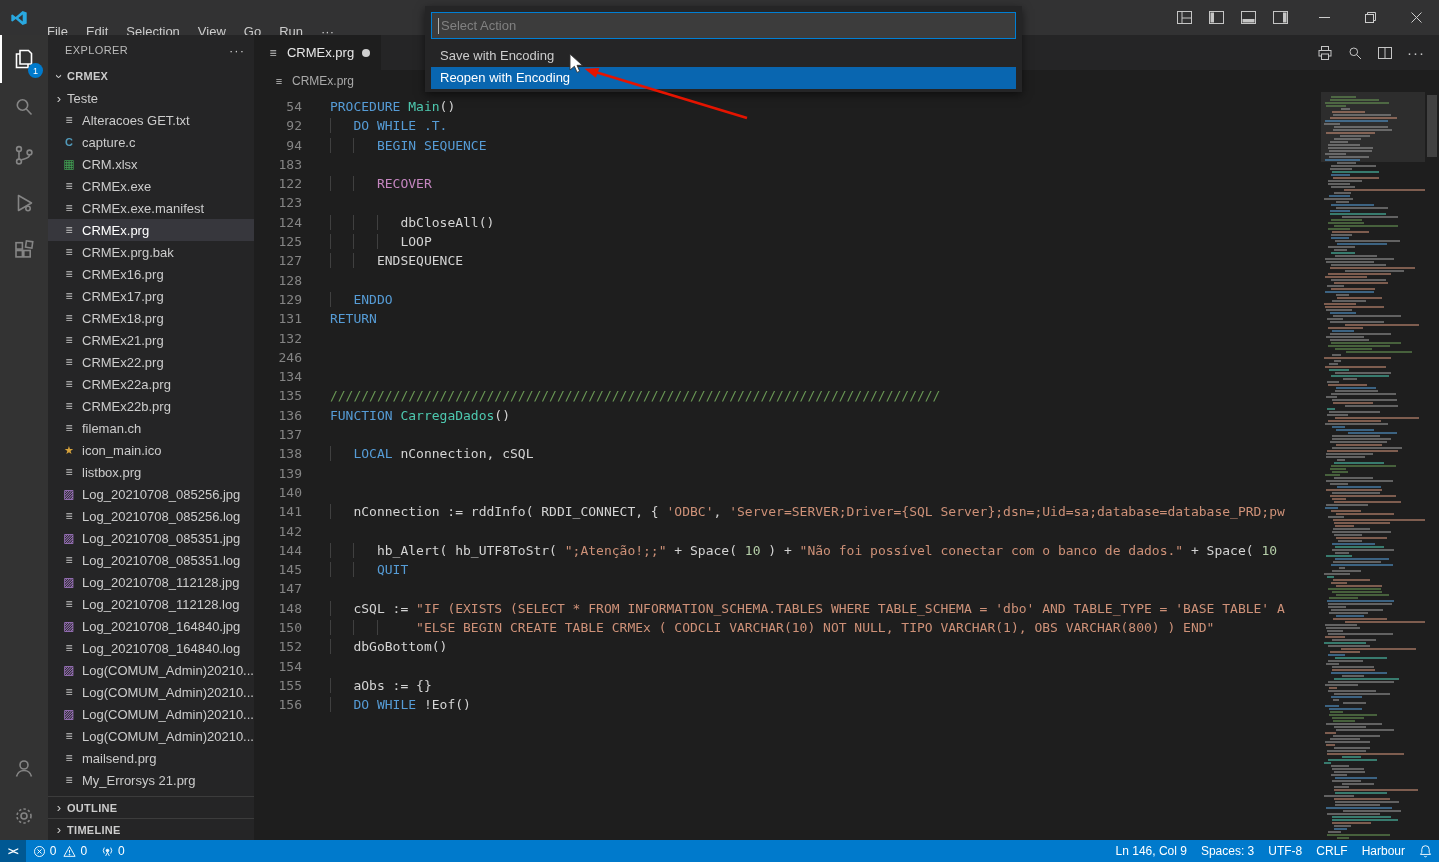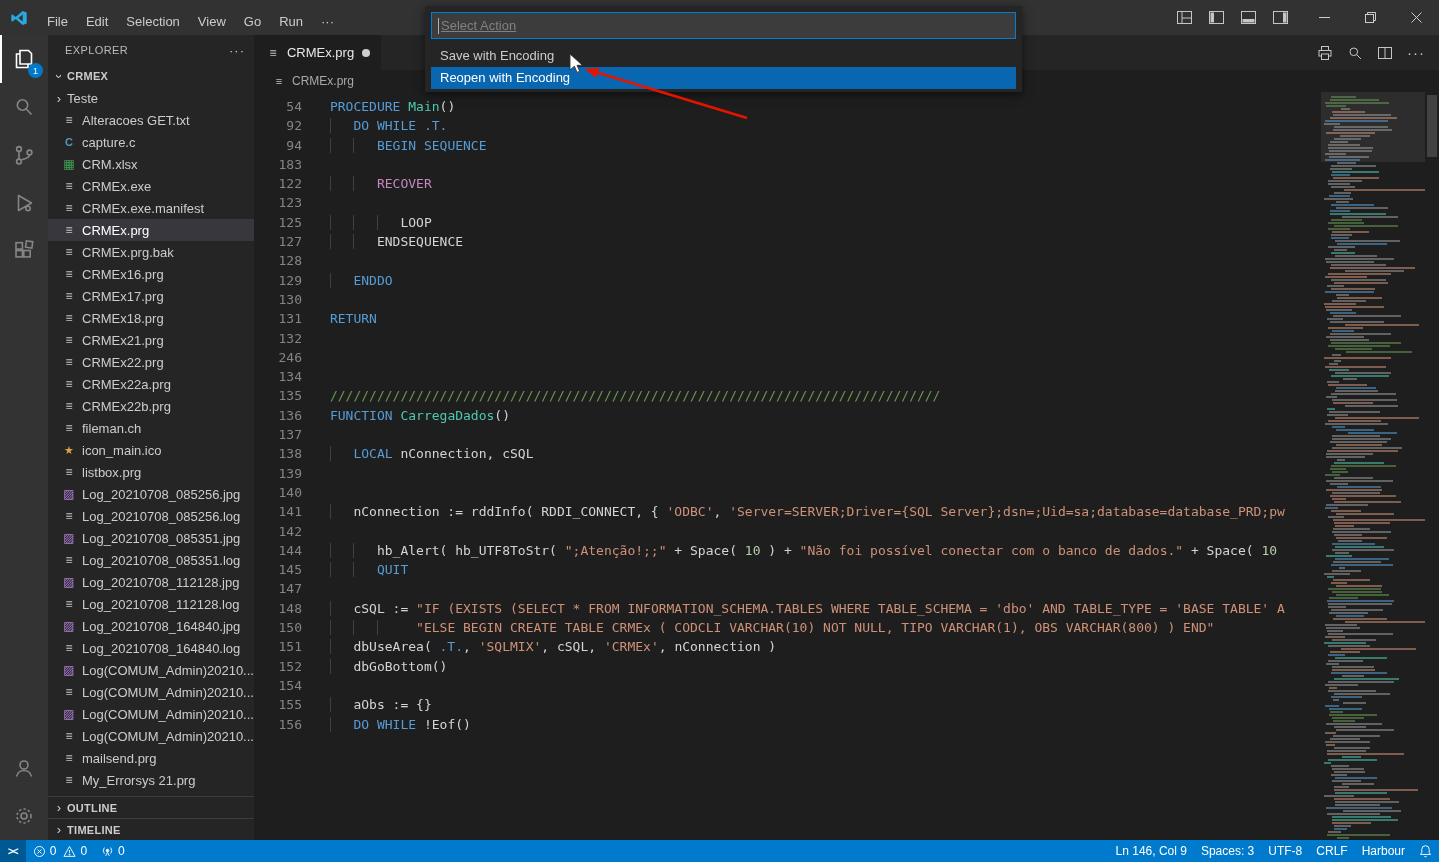--- a/index.html
+++ b/index.html
@@ -3,21 +3,21 @@
 <meta charset="utf-8">
 <style>
   *{margin:0;padding:0;box-sizing:border-box;}
   html,body{width:1439px;height:862px;overflow:hidden;background:#1e1e1e;
     font-family:"Liberation Sans","DejaVu Sans",sans-serif;}
   .window{position:relative;width:1439px;height:862px;display:flex;flex-direction:column;background:#1e1e1e;}
 
   
   .titlebar{flex:0 0 35px;background:#323233;display:flex;align-items:center;color:#cccccc;font-size:13px;}
   .logo-box{width:38px;display:flex;align-items:center;justify-content:center;}
-  .menu-item{padding:4px 9px;height:35px;line-height:35px;cursor:default;}
+  .menu-item{padding:14px 9px;height:35px;line-height:35px;cursor:default;}
   .titlebar-spacer{flex:1;}
   .layout-icons{display:flex;align-items:center;gap:2px;margin-right:6px;}
   .tb-icon{width:30px;height:30px;display:flex;align-items:center;justify-content:center;color:#c5c5c5;}
   .win-controls{display:flex;height:35px;}
   .win-btn{width:46px;height:35px;display:flex;align-items:center;justify-content:center;color:#cccccc;}
 
   
   .main{flex:1;display:flex;min-height:0;}
   .activitybar{flex:0 0 48px;background:#333333;display:flex;flex-direction:column;align-items:center;}
   .ab-item{width:48px;height:48px;display:flex;align-items:center;justify-content:center;position:relative;color:#858585;cursor:pointer;}
@@ -74,21 +74,21 @@
   
   .statusbar{flex:0 0 22px;background:#007acc;color:#ffffff;display:flex;align-items:center;font-size:12px;}
   .status-item{display:flex;align-items:center;gap:4px;padding:0 7px;height:22px;cursor:pointer;}
   .sb-remote{background:rgba(0,0,0,0.28);padding:0 8px;font-weight:700;font-size:10px;letter-spacing:-1px;}
   .status-right{margin-left:auto;display:flex;align-items:center;height:22px;}
 
   
   .quickpick{position:absolute;left:425px;top:6px;width:597px;background:#252526;z-index:50;
     box-shadow:0 3px 9px rgba(0,0,0,0.55);padding:6px 6px 3px;}
   .qp-input{height:27px;background:#3c3c3c;border:1px solid #007fd4;display:flex;align-items:center;
-    padding:11px 6px;font-size:13px;color:#818181;cursor:text;text-decoration:underline;}
+    padding:11px 6px;font-size:13px;color:#818181;cursor:text;}
   .qp-caret{width:1px;height:16px;background:#aeafad;margin-right:2px;}
   .qp-list{margin-top:6px;}
   .qp-item{height:22px;line-height:22px;padding:0 9px;font-size:13px;color:#cccccc;cursor:pointer;}
   .qp-item.focused{background:#0966b0;color:#ffffff;}
 
   .annotation{position:absolute;left:0;top:0;width:1439px;height:862px;pointer-events:none;z-index:100;}
   svg{display:block;}
 </style>
 </head>
 <body>
@@ -416,40 +416,40 @@
             </div>
             <div class="code-row">
               <span class="gut">122</span>
               <span class="ctext"><span class="guide">   </span><span class="guide">   </span><span class="tk-c">RECOVER</span></span>
             </div>
             <div class="code-row">
               <span class="gut">123</span>
               <span class="ctext"></span>
             </div>
             <div class="code-row">
+              <span class="gut">124</span>
+              <span class="ctext"><span class="guide">   </span><span class="guide">   </span><span class="guide">   </span><span class="tk-p">dbCloseAll()</span></span>
+            </div>
+            <div class="code-row">
               <span class="gut">125</span>
               <span class="ctext"><span class="guide">   </span><span class="guide">   </span><span class="guide">   </span><span class="tk-p">LOOP</span></span>
             </div>
             <div class="code-row">
               <span class="gut">127</span>
               <span class="ctext"><span class="guide">   </span><span class="guide">   </span><span class="tk-p">ENDSEQUENCE</span></span>
             </div>
             <div class="code-row">
               <span class="gut">128</span>
               <span class="ctext"></span>
             </div>
             <div class="code-row">
               <span class="gut">129</span>
               <span class="ctext"><span class="guide">   </span><span class="tk-k">ENDDO</span></span>
             </div>
             <div class="code-row">
-              <span class="gut">130</span>
-              <span class="ctext"></span>
-            </div>
-            <div class="code-row">
               <span class="gut">131</span>
               <span class="ctext"><span class="tk-k">RETURN</span></span>
             </div>
             <div class="code-row">
               <span class="gut">132</span>
               <span class="ctext"></span>
             </div>
             <div class="code-row">
               <span class="gut">246</span>
               <span class="ctext"></span>
@@ -502,24 +502,20 @@
               <span class="gut">147</span>
               <span class="ctext"></span>
             </div>
             <div class="code-row">
               <span class="gut">148</span>
               <span class="ctext"><span class="guide">   </span><span class="tk-p">cSQL := </span><span class="tk-s">"IF (EXISTS (SELECT * FROM INFORMATION_SCHEMA.TABLES WHERE TABLE_SCHEMA = 'dbo' AND TABLE_TYPE = 'BASE TABLE' A</span></span>
             </div>
             <div class="code-row">
               <span class="gut">150</span>
               <span class="ctext"><span class="guide">   </span><span class="guide">   </span><span class="guide">   </span>  <span class="tk-s">"ELSE BEGIN CREATE TABLE CRMEx ( CODCLI VARCHAR(10) NOT NULL, TIPO VARCHAR(1), OBS VARCHAR(800) ) END"</span></span>
-            </div>
-            <div class="code-row">
-              <span class="gut">151</span>
-              <span class="ctext"><span class="guide">   </span><span class="tk-p">dbUseArea( </span><span class="tk-k">.T.</span><span class="tk-p">, </span><span class="tk-s">'SQLMIX'</span><span class="tk-p">, cSQL, </span><span class="tk-s">'CRMEx'</span><span class="tk-p">, nConnection )</span></span>
             </div>
             <div class="code-row">
               <span class="gut">152</span>
               <span class="ctext"><span class="guide">   </span><span class="tk-p">dbGoBottom()</span></span>
             </div>
             <div class="code-row">
               <span class="gut">154</span>
               <span class="ctext"></span>
             </div>
             <div class="code-row">

